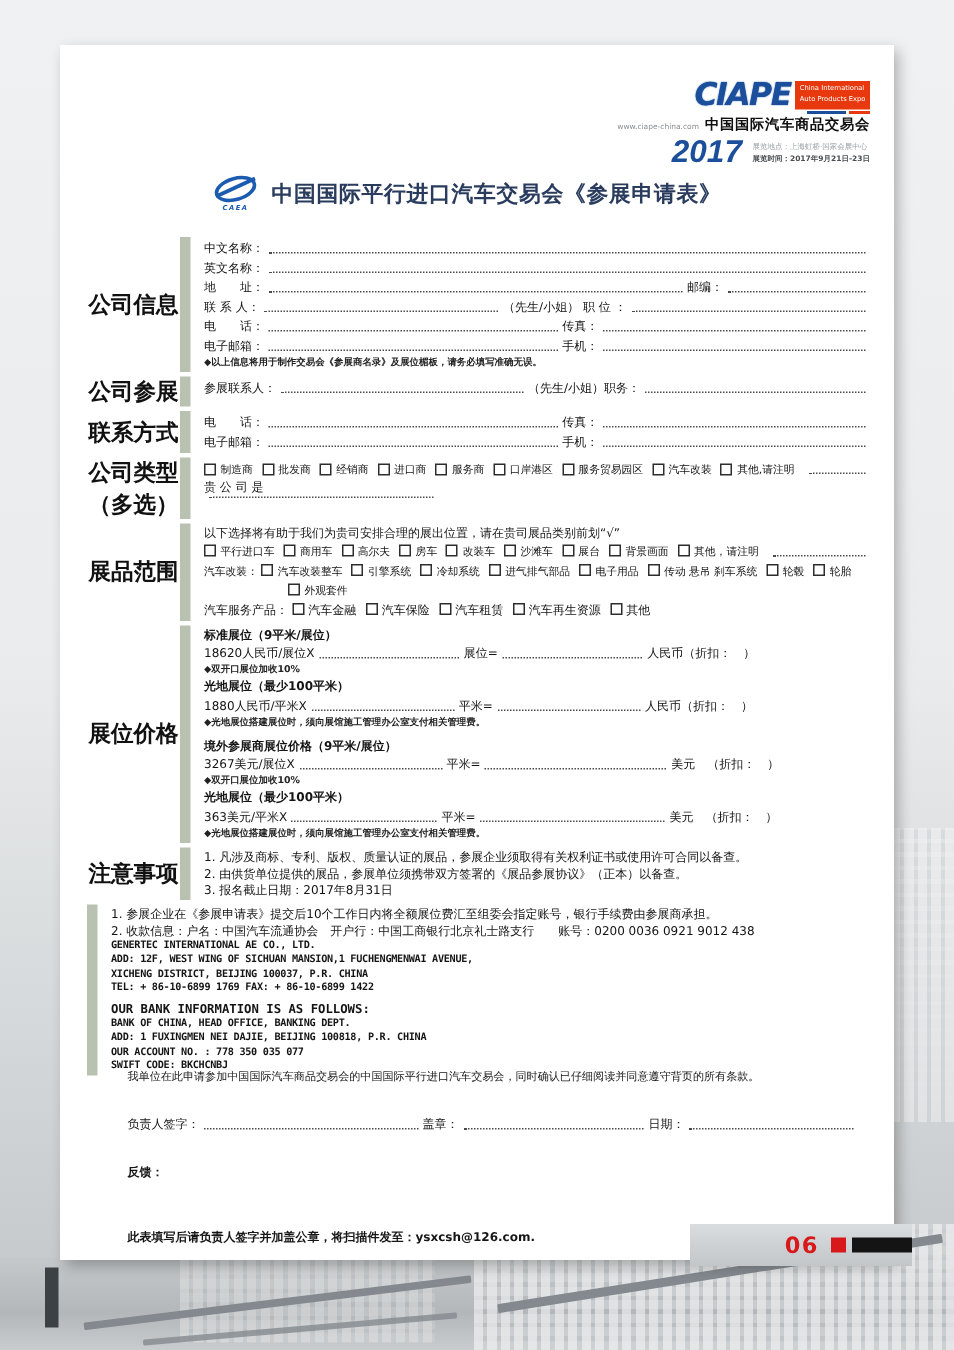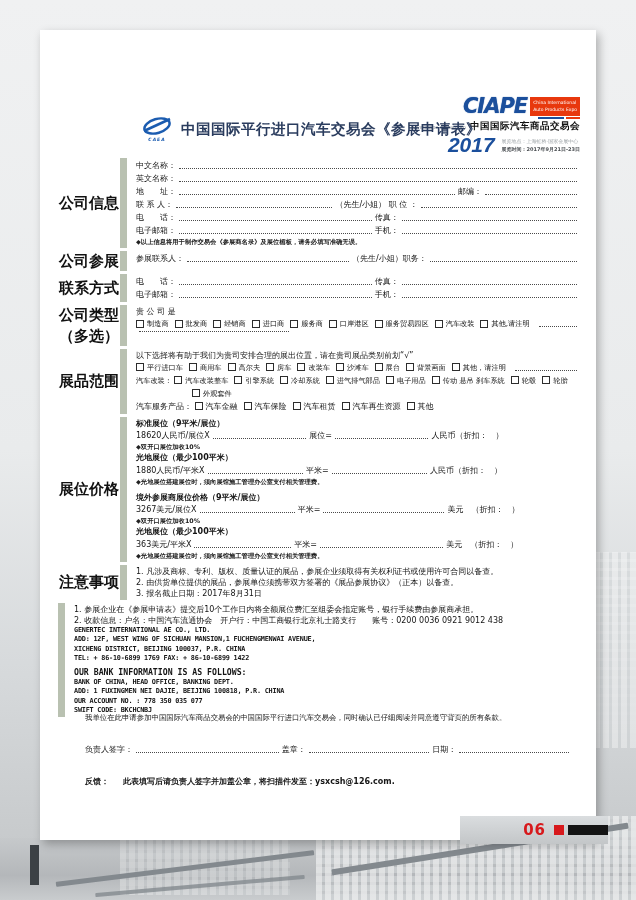--- a/index.html
+++ b/index.html
@@ -26,21 +26,21 @@
   .corner-band{position:absolute;left:460px;top:816px;width:148px;height:28px;
     background:linear-gradient(180deg,#dadddf,#c3c6c8);display:flex;align-items:center;justify-content:flex-end;z-index:5;}
   .page-num{color:#d7191c;font-size:15px;font-weight:bold;letter-spacing:1px;}
   .red-sq{width:10px;height:10px;background:#d7191c;margin:0 4px 0 8px;}
   .black-bar{width:40px;height:10px;background:#141414;}
   
   .paper{position:absolute;left:40px;top:30px;width:556px;height:810px;background:#ffffff;
     box-shadow:3px 4px 9px rgba(0,0,0,.28);z-index:2;}
   
   .expo-header{position:absolute;top:24px;right:16px;text-align:right;}
-  .ciape-top{display:flex;justify-content:flex-end;align-items:stretch;margin-top:43px;}
+  .ciape-top{display:flex;justify-content:flex-end;align-items:stretch;}
   .ciape-word{font-size:21px;line-height:19px;font-weight:bold;font-style:italic;color:#1b4f9c;letter-spacing:-1px;
     text-shadow:0 0 1px #1b4f9c;}
   .ciape-box{background:#e8380d;color:#fff;font-size:4.5px;line-height:1.35;padding:2px 3px;margin-left:3px;
     display:flex;flex-direction:column;justify-content:center;text-align:left;}
   .ciape-strips{display:flex;justify-content:flex-end;gap:2px;margin:1px 0;}
   .strip{height:2px;}
   .strip.b{width:26px;background:#1b4f9c;}
   .strip.r{width:14px;background:#e8380d;}
   .ciape-mid{display:flex;justify-content:flex-end;align-items:baseline;gap:4px;}
   .ciape-url{font-size:5px;color:#8a8f93;}
@@ -71,21 +71,21 @@
   .row.gap-top{margin-top:5px;}
   .seg-text{white-space:pre;}
   .seg-dots{flex:1 1 auto;min-width:22px;border-bottom:1px dotted #4a4a4a;height:1px;margin:0 3px 3px 3px;align-self:flex-end;}
   .seg-sp{display:block;}
   .seg-check{display:inline-flex;align-items:center;margin-right:6px;white-space:pre;}
   .cbox{width:6px;height:6px;border:1px solid #2d2d2d;margin-right:3px;flex:0 0 auto;background:#fff;}
   
   .decl{position:absolute;left:45px;right:24px;top:682px;font-size:7.4px;line-height:12px;color:#161616;}
   .sig-row{position:absolute;left:45px;right:24px;top:714px;display:flex;align-items:flex-end;font-size:8px;color:#161616;}
   .sig-row .seg-dots{margin-bottom:2px;}
-  .fb-row{position:absolute;left:45px;right:24px;top:746px;display:flex;gap:14px;font-size:8px;font-weight:bold;color:#161616;}
+  .fb-row{position:absolute;left:45px;right:24px;top:746px;display:flex;gap:32px;font-size:8px;font-weight:bold;color:#161616;flex-direction:column;}
 </style>
 </head>
 <body>
 
 <div class="bg-band"></div>
 <div class="mosaic m1"></div>
 <div class="mosaic m2"></div>
 <div class="mosaic m3"></div>
 <div class="diag d1"></div>
 <div class="diag d2"></div>
@@ -198,33 +198,33 @@
             <span class="seg-text">手机：</span>
             <span class="seg-dots" style="flex: 2 1 auto;"></span>
           </div>
         </div>
       </div>
       <div class="section">
         <div class="sec-label">公司类型
 （多选）</div>
         <div class="sec-bar"></div>
         <div class="sec-content">
-          <div class="row plain">贵 公 司 是</div>
           <div class="row line tight">
             <span class="seg-check"><span class="cbox"></span><span class="cl">制造商</span></span>
             <span class="seg-check"><span class="cbox"></span><span class="cl">批发商</span></span>
             <span class="seg-check"><span class="cbox"></span><span class="cl">经销商</span></span>
             <span class="seg-check"><span class="cbox"></span><span class="cl">进口商</span></span>
             <span class="seg-check"><span class="cbox"></span><span class="cl">服务商</span></span>
             <span class="seg-check"><span class="cbox"></span><span class="cl">口岸港区</span></span>
             <span class="seg-check"><span class="cbox"></span><span class="cl">服务贸易园区</span></span>
             <span class="seg-check"><span class="cbox"></span><span class="cl">汽车改装</span></span>
             <span class="seg-check"><span class="cbox"></span><span class="cl">其他,请注明</span></span>
             <span class="seg-dots" style="flex: 1 1 auto;"></span>
           </div>
+          <div class="row plain">贵 公 司 是</div>
           <div class="row line">
             <span class="seg-dots" style="flex: 0 0 150px;"></span>
           </div>
         </div>
       </div>
       <div class="section">
         <div class="sec-label">展品范围</div>
         <div class="sec-bar"></div>
         <div class="sec-content">
           <div class="row plain">以下选择将有助于我们为贵司安排合理的展出位置，请在贵司展品类别前划“√”</div>

